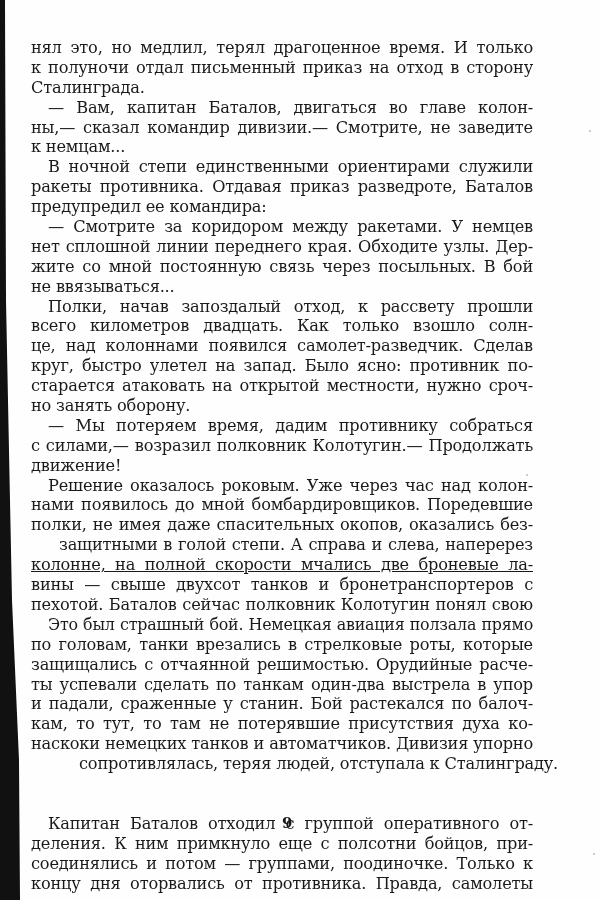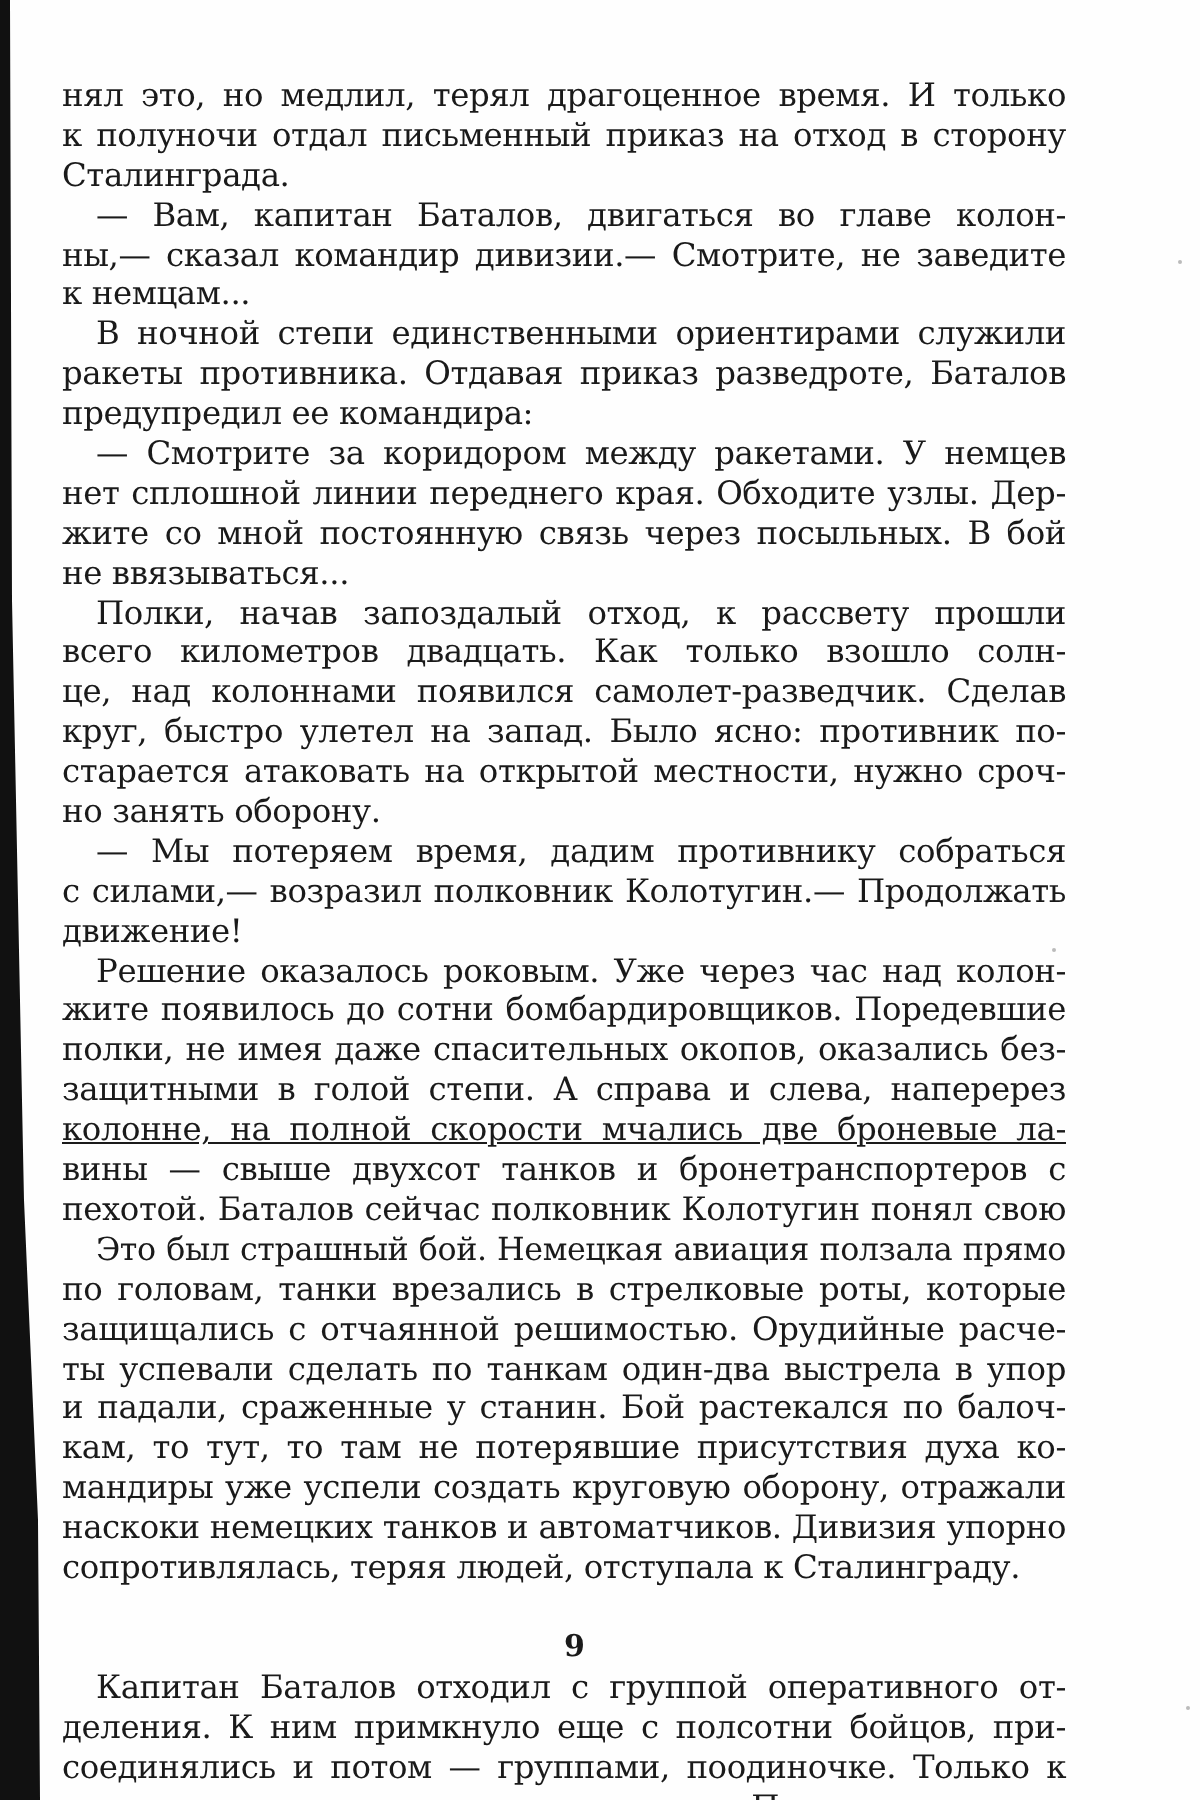--- a/index.html
+++ b/index.html
@@ -110,38 +110,37 @@
     </div>
 
     <div>
       <span class="line indent" style="white-space: nowrap;">— Мы потеряем время, дадим противнику собраться</span>
       <span class="line" style="white-space: nowrap;">с силами,— возразил полковник Колотугин.— Продолжать</span>
       <span class="line last" style="white-space: nowrap;">движение!</span>
     </div>
 
     <div>
       <span class="line indent" style="white-space: nowrap;">Решение оказалось роковым. Уже через час над колон-</span>
-      <span class="line" style="white-space: nowrap;">жите появилось до сотни бомбардировщиков. Поредевшие</span>
+      <span class="line" style="white-space: nowrap;">нами появилось до мной бомбардировщиков. Поредевшие</span>
       <span class="line" style="white-space: nowrap;">полки, не имея даже спасительных окопов, оказались без-</span>
-      <span class="line" style="white-space: nowrap;">защитными в голой степи. А справа и слева, наперерез</span>
+      <span class="line" style="white-space: nowrap; margin-left: 28px;">защитными в голой степи. А справа и слева, наперерез</span>
       <span class="line" style="white-space: nowrap; text-decoration: underline;">колонне, на полной скорости мчались две броневые ла-</span>
       <span class="line" style="white-space: nowrap;">вины — свыше двухсот танков и бронетранспортеров с</span>
       <span class="line" style="white-space: nowrap;">пехотой. Баталов сейчас полковник Колотугин понял свою</span>
     </div>
 
     <div>
       <span class="line indent" style="white-space: nowrap; font-size: 15.8772px;">Это был страшный бой. Немецкая авиация ползала прямо</span>
       <span class="line" style="white-space: nowrap;">по головам, танки врезались в стрелковые роты, которые</span>
       <span class="line" style="white-space: nowrap;">защищались с отчаянной решимостью. Орудийные расче-</span>
       <span class="line" style="white-space: nowrap;">ты успевали сделать по танкам один-два выстрела в упор</span>
       <span class="line" style="white-space: nowrap;">и падали, сраженные у станин. Бой растекался по балоч-</span>
       <span class="line" style="white-space: nowrap;">кам, то тут, то там не потерявшие присутствия духа ко-</span>
-      <span class="line" style="white-space: nowrap;">мандиры уже успели создать круговую оборону, отражали</span>
       <span class="line" style="white-space: nowrap;">наскоки немецких танков и автоматчиков. Дивизия упорно</span>
-      <span class="line last" style="white-space: nowrap;">сопротивлялась, теряя людей, отступала к Сталинграду.</span>
+      <span class="line last" style="white-space: nowrap; margin-left: 48px;">сопротивлялась, теряя людей, отступала к Сталинграду.</span>
     </div>
 
     <div>
       <span class="line indent" style="white-space: nowrap; margin-top: 40px;">Капитан Баталов отходил с группой оперативного от-</span>
       <span class="line" style="white-space: nowrap;">деления. К ним примкнуло еще с полсотни бойцов, при-</span>
       <span class="line" style="white-space: nowrap;">соединялись и потом — группами, поодиночке. Только к</span>
       <span class="line" style="white-space: nowrap;">концу дня оторвались от противника. Правда, самолеты</span>
     </div>
 
   </div>

